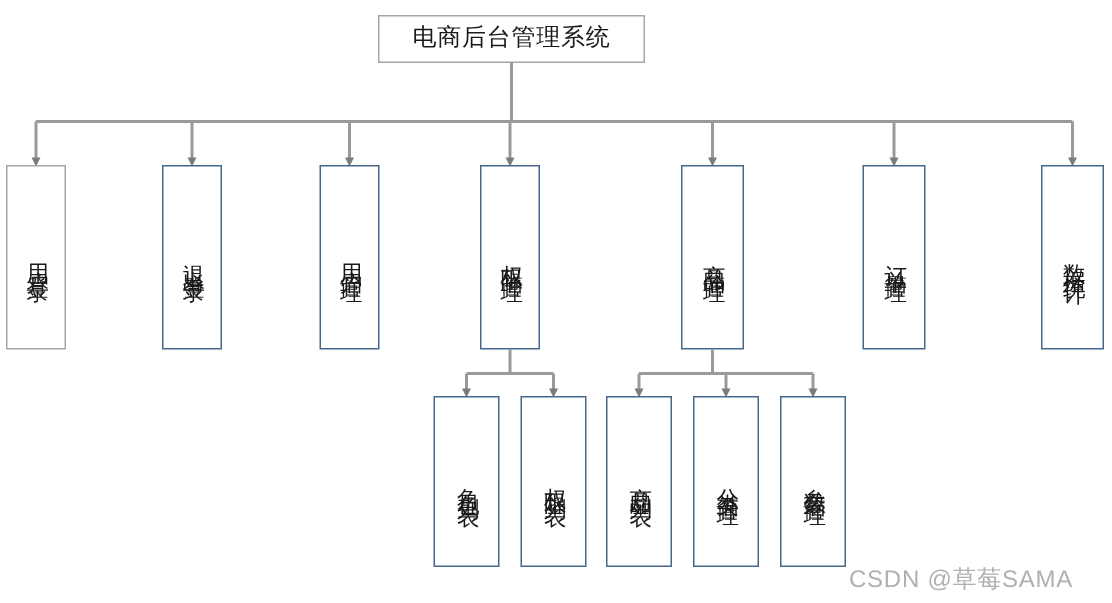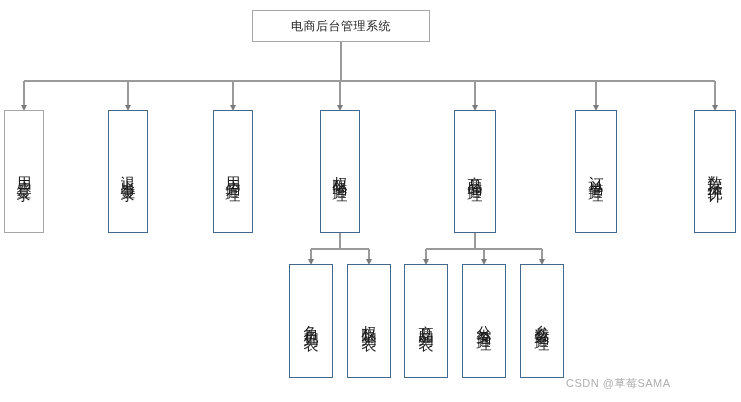--- a/index.html
+++ b/index.html
@@ -40,34 +40,34 @@
     letter-spacing: 0.5px;
   }
   .node.root {
     border: 1px solid #a6a6a6;
   }
   .node.branch,
   .node.leaf {
     border: 1px solid #44688c;
   }
   .node.root .node-label {
-    font-size: 12px;
+    font-size: 16px;
     writing-mode: horizontal-tb;
   }
   .node.branch .node-label,
   .node.leaf .node-label {
     font-size: 15px;
     writing-mode: vertical-rl;
     text-orientation: upright;
     letter-spacing: 4px;
   }
   .watermark {
     position: absolute;
     color: #b0b0b0;
-    font-size: 11px;
+    font-size: 16px;
     white-space: nowrap;
     letter-spacing: 0.5px;
   }
 </style>
 </head>
 <body>
 
 <div id="canvas">
 
   <svg id="wires" viewBox="0 0 741 402" width="741" height="402" aria-hidden="true">

